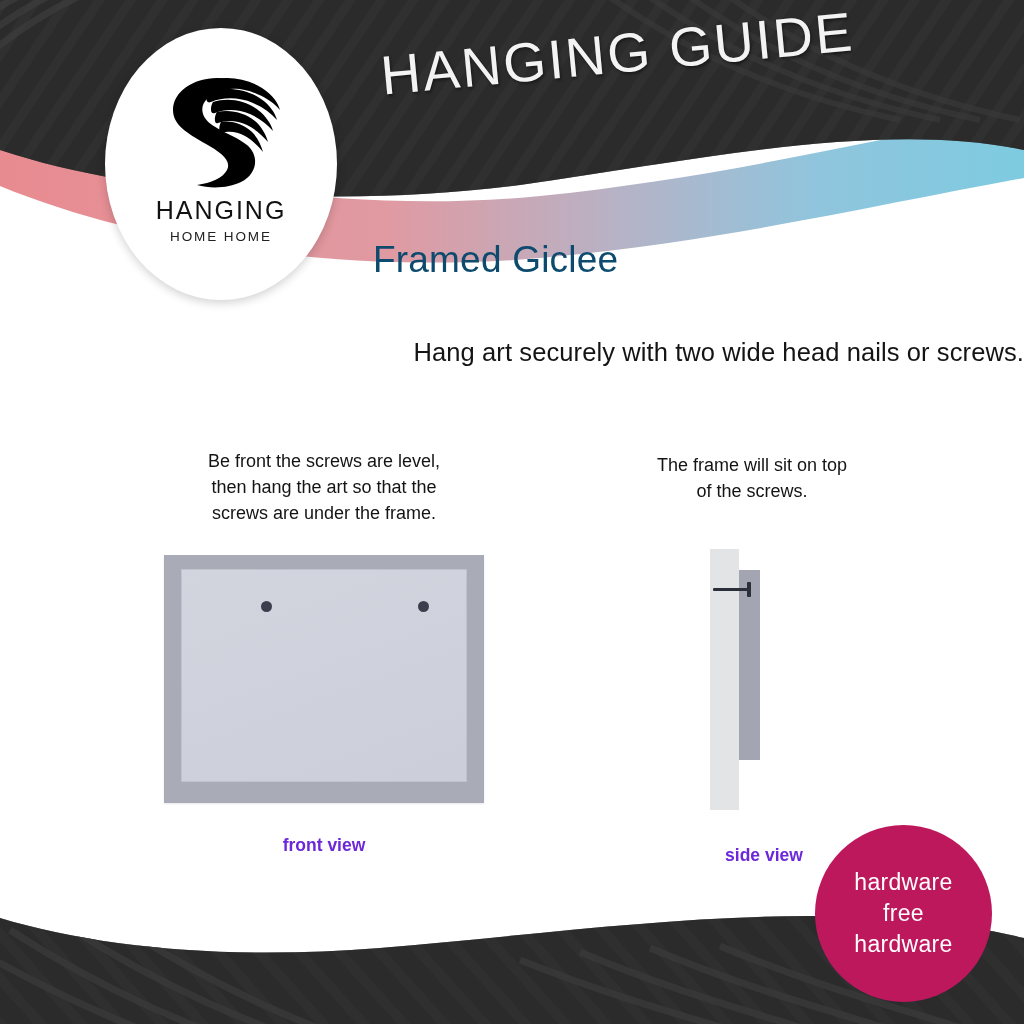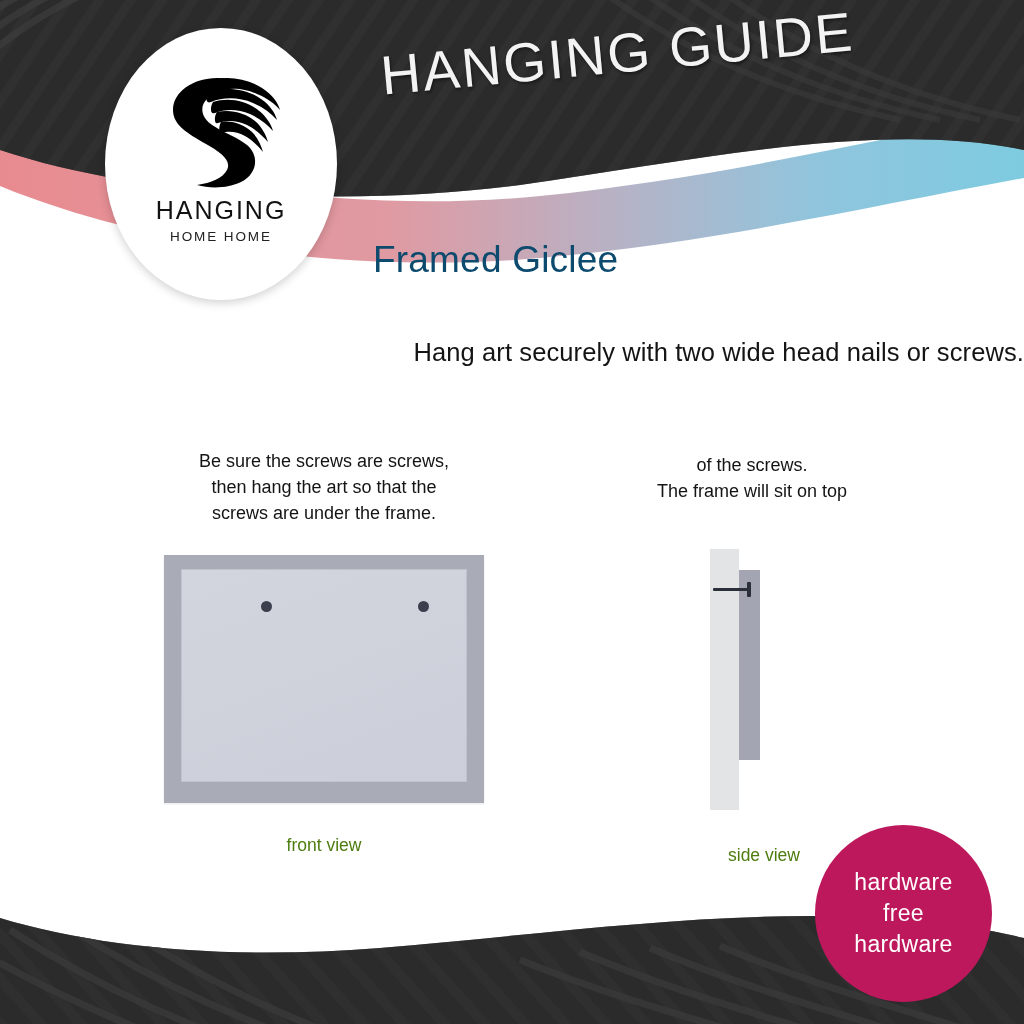--- a/index.html
+++ b/index.html
@@ -134,21 +134,21 @@
     background:#2b2f3a;border-radius:1px;
   }
   .sv-nail-head{
     position:absolute;left:57px;top:42px;width:4px;height:15px;
     background:#2b2f3a;border-radius:1px;
   }
 
   
   .view-label{
     position:absolute;
-    font-size:17.5px;color:#4d7c0f;font-weight:400;z-index:5;
+    font-size:17.5px;color:#6d28d9;font-weight:700;z-index:5;
   }
   .label-front{left:178px;top:835px;width:292px;text-align:center;}
   .label-side{left:644px;top:845px;width:240px;text-align:center;}
 
   
   .hw-badge{
     position:absolute;
     left:815px;top:825px;width:177px;height:177px;
     border-radius:50%;
     background:#be185d;
@@ -263,28 +263,28 @@
     <div class="logo-sub">HOME HOME</div>
   </div>
 
   <div class="header-title">HANGING GUIDE</div>
 
   <div class="product-name">Framed Giclee</div>
 
   <div class="main-instruction">Hang art securely with two wide head nails or screws.</div>
 
   <div class="caption caption-left">
-    <div>Be sure the screws are screws,</div>
+    <div>Be front the screws are level,</div>
     <div>then hang the art so that the</div>
     <div>screws are under the frame.</div>
   </div>
 
   <div class="caption caption-right">
+    <div>The frame will sit on top</div>
     <div>of the screws.</div>
-    <div>The frame will sit on top</div>
   </div>
 
   <div class="frontview">
     <div class="frontview-inner">
       <div class="screw-dot left"></div>
       <div class="screw-dot right"></div>
     </div>
   </div>
 
   <div class="sideview">

